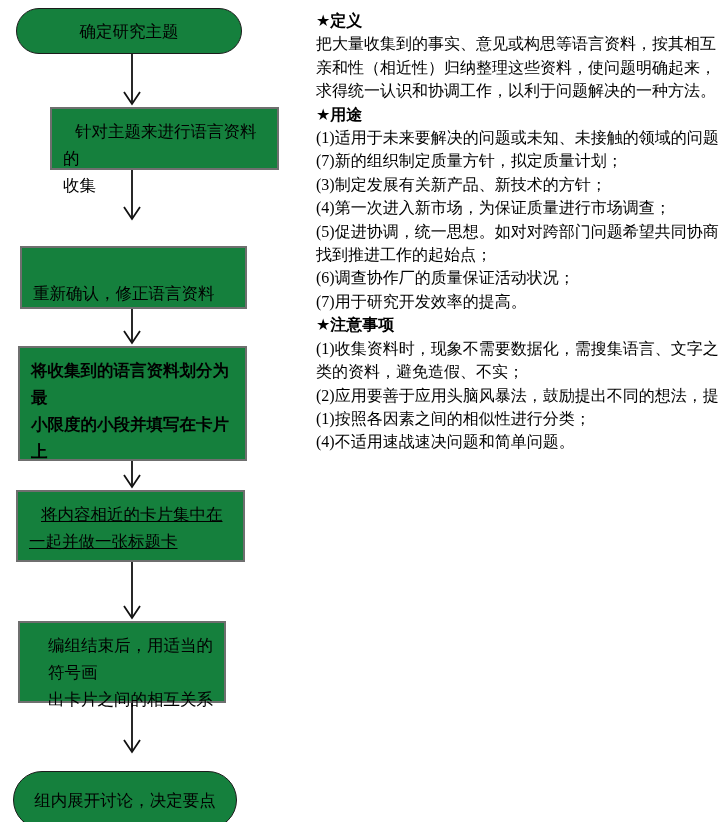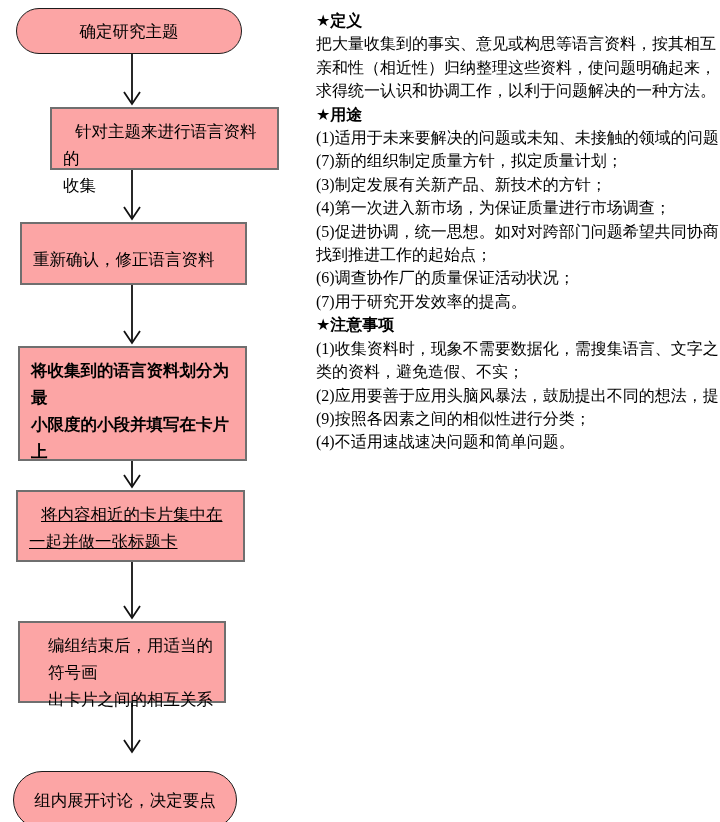--- a/index.html
+++ b/index.html
@@ -7,33 +7,33 @@
   }
   html,body{margin:0;padding:0;}
   body{
     width:720px;height:822px;position:relative;overflow:hidden;
     background:var(--bg);color:var(--text);
     font-family:"Liberation Serif","DejaVu Serif",serif;
   }
   
   #flowchart{position:absolute;left:0;top:0;width:280px;height:822px;}
   .node{
-    position:absolute;box-sizing:border-box;background:#fca5a5;
+    position:absolute;box-sizing:border-box;background:#15803d;
     font-size:16.5px;line-height:27px;
   }
   .process{
     border:2px solid var(--box-border);
     padding:9px 6px 0 11px;
   }
   .terminator{
     border:1.5px solid var(--term-border);
     border-radius:40px;
     display:flex;align-items:center;justify-content:center;text-align:center;
   }
-  .vcenter{display:flex;flex-direction:column;justify-content:center;padding-top:11px;}
+  .vcenter{display:flex;flex-direction:column;justify-content:flex-end;padding-top:11px;margin-top:24px;}
   .indent-first .line:first-child{text-indent:12px;}
   #n0{left:16px;top:8px;width:226px;height:46px;}
   #n1{left:18px;top:107px;width:229px;height:63px;margin-left:32px;}
   #n2{left:20px;top:222px;width:227px;height:63px;}
   #n3{left:18px;top:346px;width:229px;height:115px;font-weight:bold;}
   #n4{left:16px;top:490px;width:229px;height:72px;text-decoration:underline;}
   #n5{left:18px;top:621px;width:208px;height:82px;padding-left:28px;}
   #n6{left:13px;top:755px;width:224px;height:58px;margin-top:16px;}
   #arrow-layer{position:absolute;left:0;top:0;width:720px;height:822px;pointer-events:none;}
   #arrow-layer polyline,#arrow-layer line{stroke:var(--arrow);stroke-width:1.8;fill:none;}
@@ -117,15 +117,15 @@
     <div class="info-line">(3)制定发展有关新产品、新技术的方针；</div>
     <div class="info-line">(4)第一次进入新市场，为保证质量进行市场调查；</div>
     <div class="info-line">(5)促进协调，统一思想。如对对跨部门问题希望共同协商，</div>
     <div class="info-line">找到推进工作的起始点；</div>
     <div class="info-line">(6)调查协作厂的质量保证活动状况；</div>
     <div class="info-line">(7)用于研究开发效率的提高。</div>
     <div class="info-heading">★注意事项</div>
     <div class="info-line">(1)收集资料时，现象不需要数据化，需搜集语言、文字之</div>
     <div class="info-line">类的资料，避免造假、不实；</div>
     <div class="info-line">(2)应用要善于应用头脑风暴法，鼓励提出不同的想法，提</div>
-    <div class="info-line">(9)按照各因素之间的相似性进行分类；</div>
+    <div class="info-line">(1)按照各因素之间的相似性进行分类；</div>
     <div class="info-line">(4)不适用速战速决问题和简单问题。</div>
   </div>
 
 </body></html>

